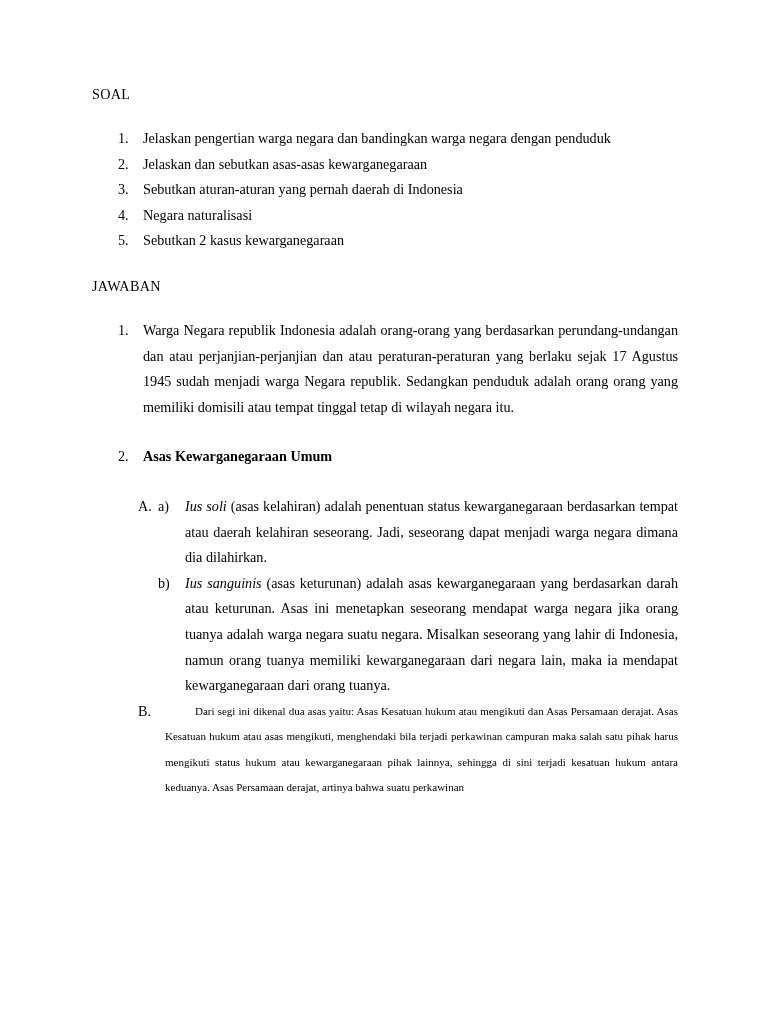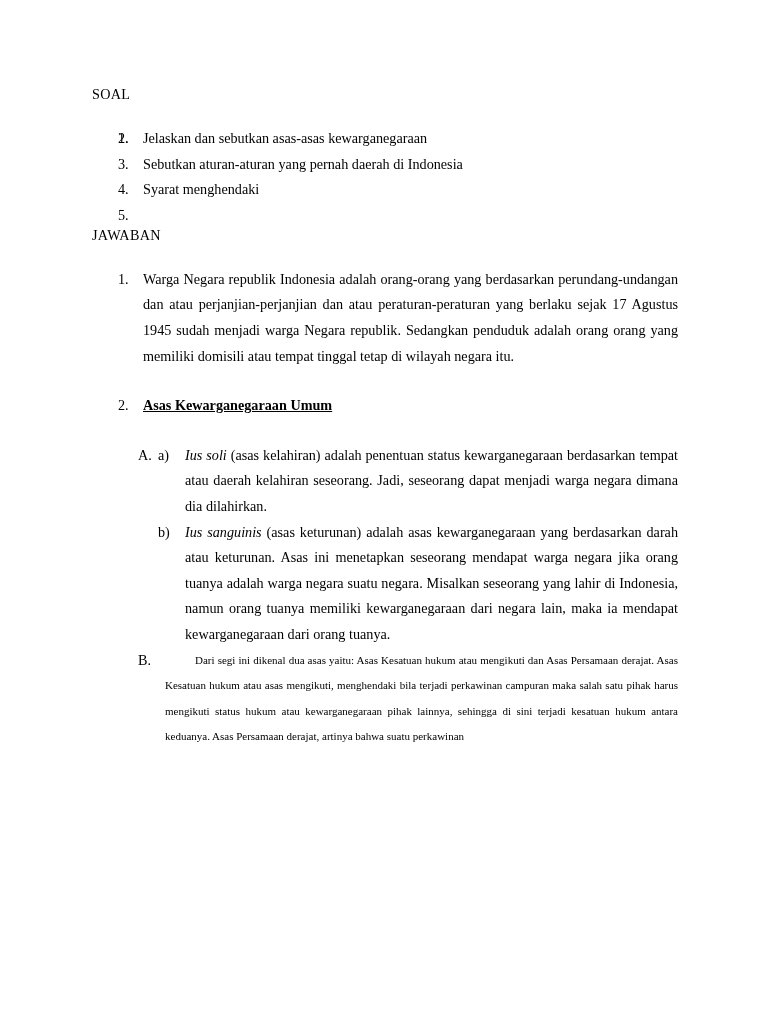--- a/index.html
+++ b/index.html
@@ -99,57 +99,59 @@
   
   .sub-paragraph {
     margin: 0;
     padding-left: 73px;
     text-indent: 30px;
     font-size: 11px;
     line-height: 25.6px;
     text-align: justify;
   }
 
-  .bold { font-weight: bold; text-decoration: underline; }
+  .bold { font-weight: bold; }
   .ital { font-style: italic; }
   .spacer-md { height: 24px; }
 </style>
 </head>
 <body>
 
 <div class="page">
   <div class="content">
 
     <div class="section-heading">SOAL</div>
 
     <div class="gap-after-soal"></div>
 
     <div class="soal-list">
 
       <div class="lvl1-item">
         <span class="marker">1.</span>
+        <span>Jelaskan pengertian warga negara dan bandingkan warga negara dengan penduduk</span>
       </div>
 
       <div class="lvl1-item">
         <span class="marker">2.</span>
         <span>Jelaskan dan sebutkan asas-asas kewarganegaraan</span>
       </div>
 
       <div class="lvl1-item">
         <span class="marker">3.</span>
         <span>Sebutkan aturan-aturan yang pernah daerah di Indonesia</span>
       </div>
 
       <div class="lvl1-item">
         <span class="marker">4.</span>
-        <span>Syarat menghendaki</span>
+        <span>Negara naturalisasi</span>
       </div>
 
       <div class="lvl1-item">
         <span class="marker">5.</span>
+        <span>Sebutkan 2 kasus kewarganegaraan</span>
       </div>
 
     </div>
 
     <div class="gap-after-list"></div>
 
     <div class="section-heading">JAWABAN</div>
 
     <div class="gap-after-jawaban"></div>
 

